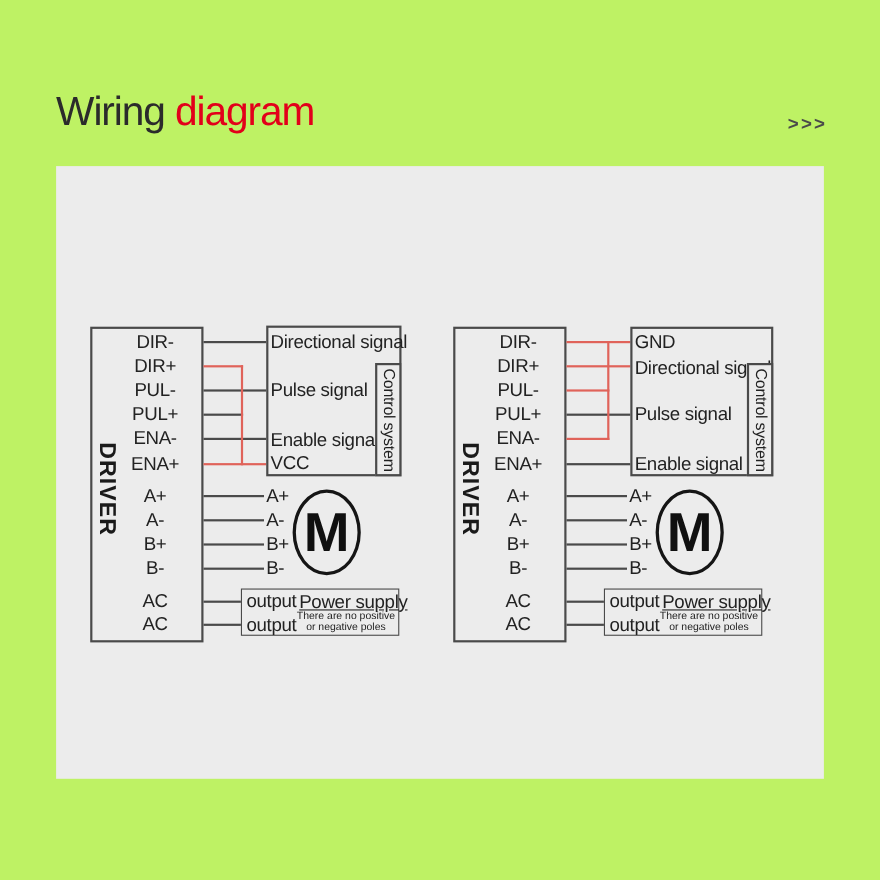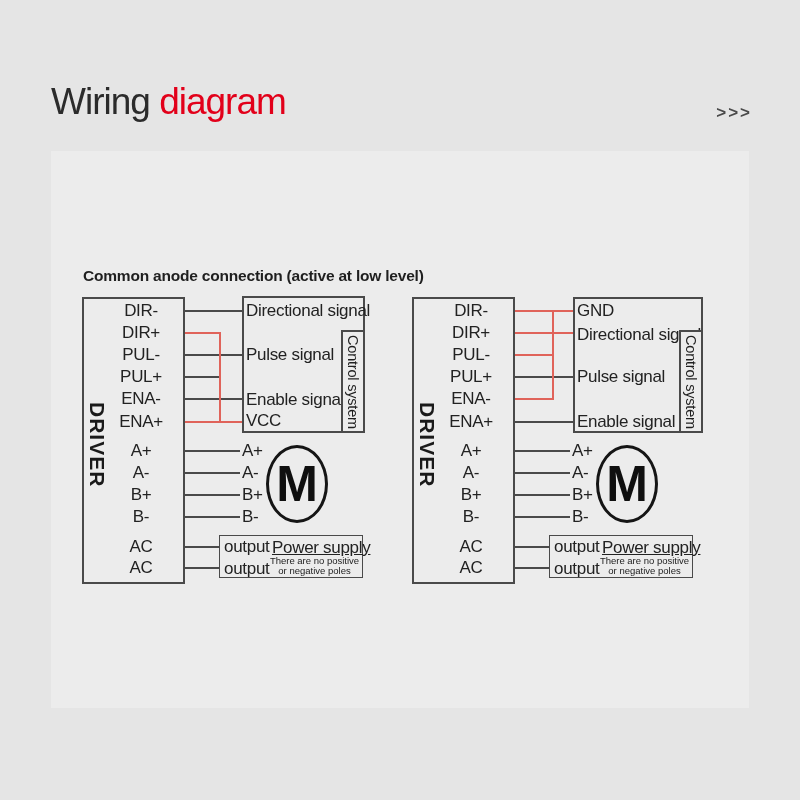--- a/index.html
+++ b/index.html
@@ -1,16 +1,16 @@
 <!DOCTYPE html>
 <html><head>
 <meta charset="utf-8">
 <style>
   html,body{margin:0;padding:0;background:#fff;}
-  .stage{position:relative;width:800px;height:800px;background:#e5e5e5;overflow:hidden;
+  .stage{position:relative;width:800px;height:800px;background:#bef264;overflow:hidden;
          font-family:"Liberation Sans",sans-serif;color:#222;}
   .page-title{position:absolute;left:51px;top:81px;font-size:37px;letter-spacing:-1px;
               color:#2b2b2b;white-space:nowrap;}
   .page-title .accent{color:#e2001a;}
   .chevrons{position:absolute;left:688px;top:103px;width:64px;text-align:right;
             font-size:17px;font-weight:bold;letter-spacing:2px;color:#4a4a4a;}
   .panel{position:absolute;left:51px;top:151px;width:698px;height:557px;background:#ececec;}
   .box{position:absolute;border:2px solid #4a4a4a;box-sizing:border-box;}
   .thinbox{position:absolute;border:1.5px solid #4a4a4a;box-sizing:border-box;}
   .lbl{position:absolute;font-size:17px;line-height:22px;letter-spacing:-0.3px;
@@ -41,21 +41,20 @@
 <div class="stage">
 
   <div class="page-title">
     <span>Wiring</span>
     <span class="accent">diagram</span>
   </div>
   <div class="chevrons">&gt;&gt;&gt;</div>
 
   <div class="panel"></div>
 
-  <div class="sec-title" style="left:83px;top:267px">Common anode connection (active at low level)</div>
 
   <div class="box" style="left:82px;top:297px;width:103px;height:287px"></div>
   <div class="driver-vert" style="left:84px;top:399px">DRIVER</div>
 
   <div class="lbl pin" style="left:100px;top:300px">DIR-</div>
   <div class="lbl pin" style="left:100px;top:322px">DIR+</div>
   <div class="lbl pin" style="left:100px;top:344px">PUL-</div>
   <div class="lbl pin" style="left:100px;top:366px">PUL+</div>
   <div class="lbl pin" style="left:100px;top:388px">ENA-</div>
   <div class="lbl pin" style="left:100px;top:411px">ENA+</div>

